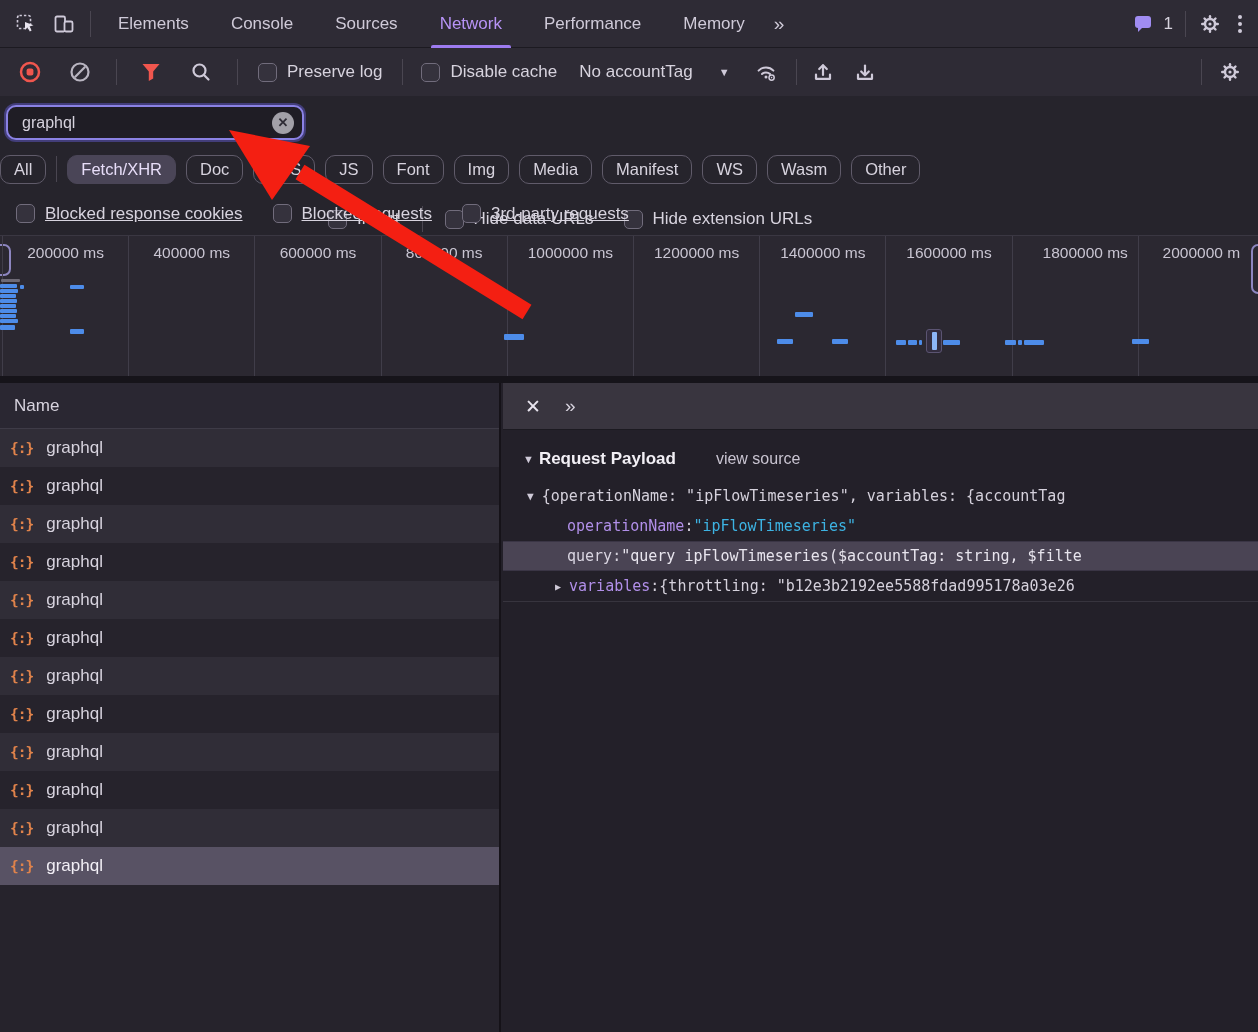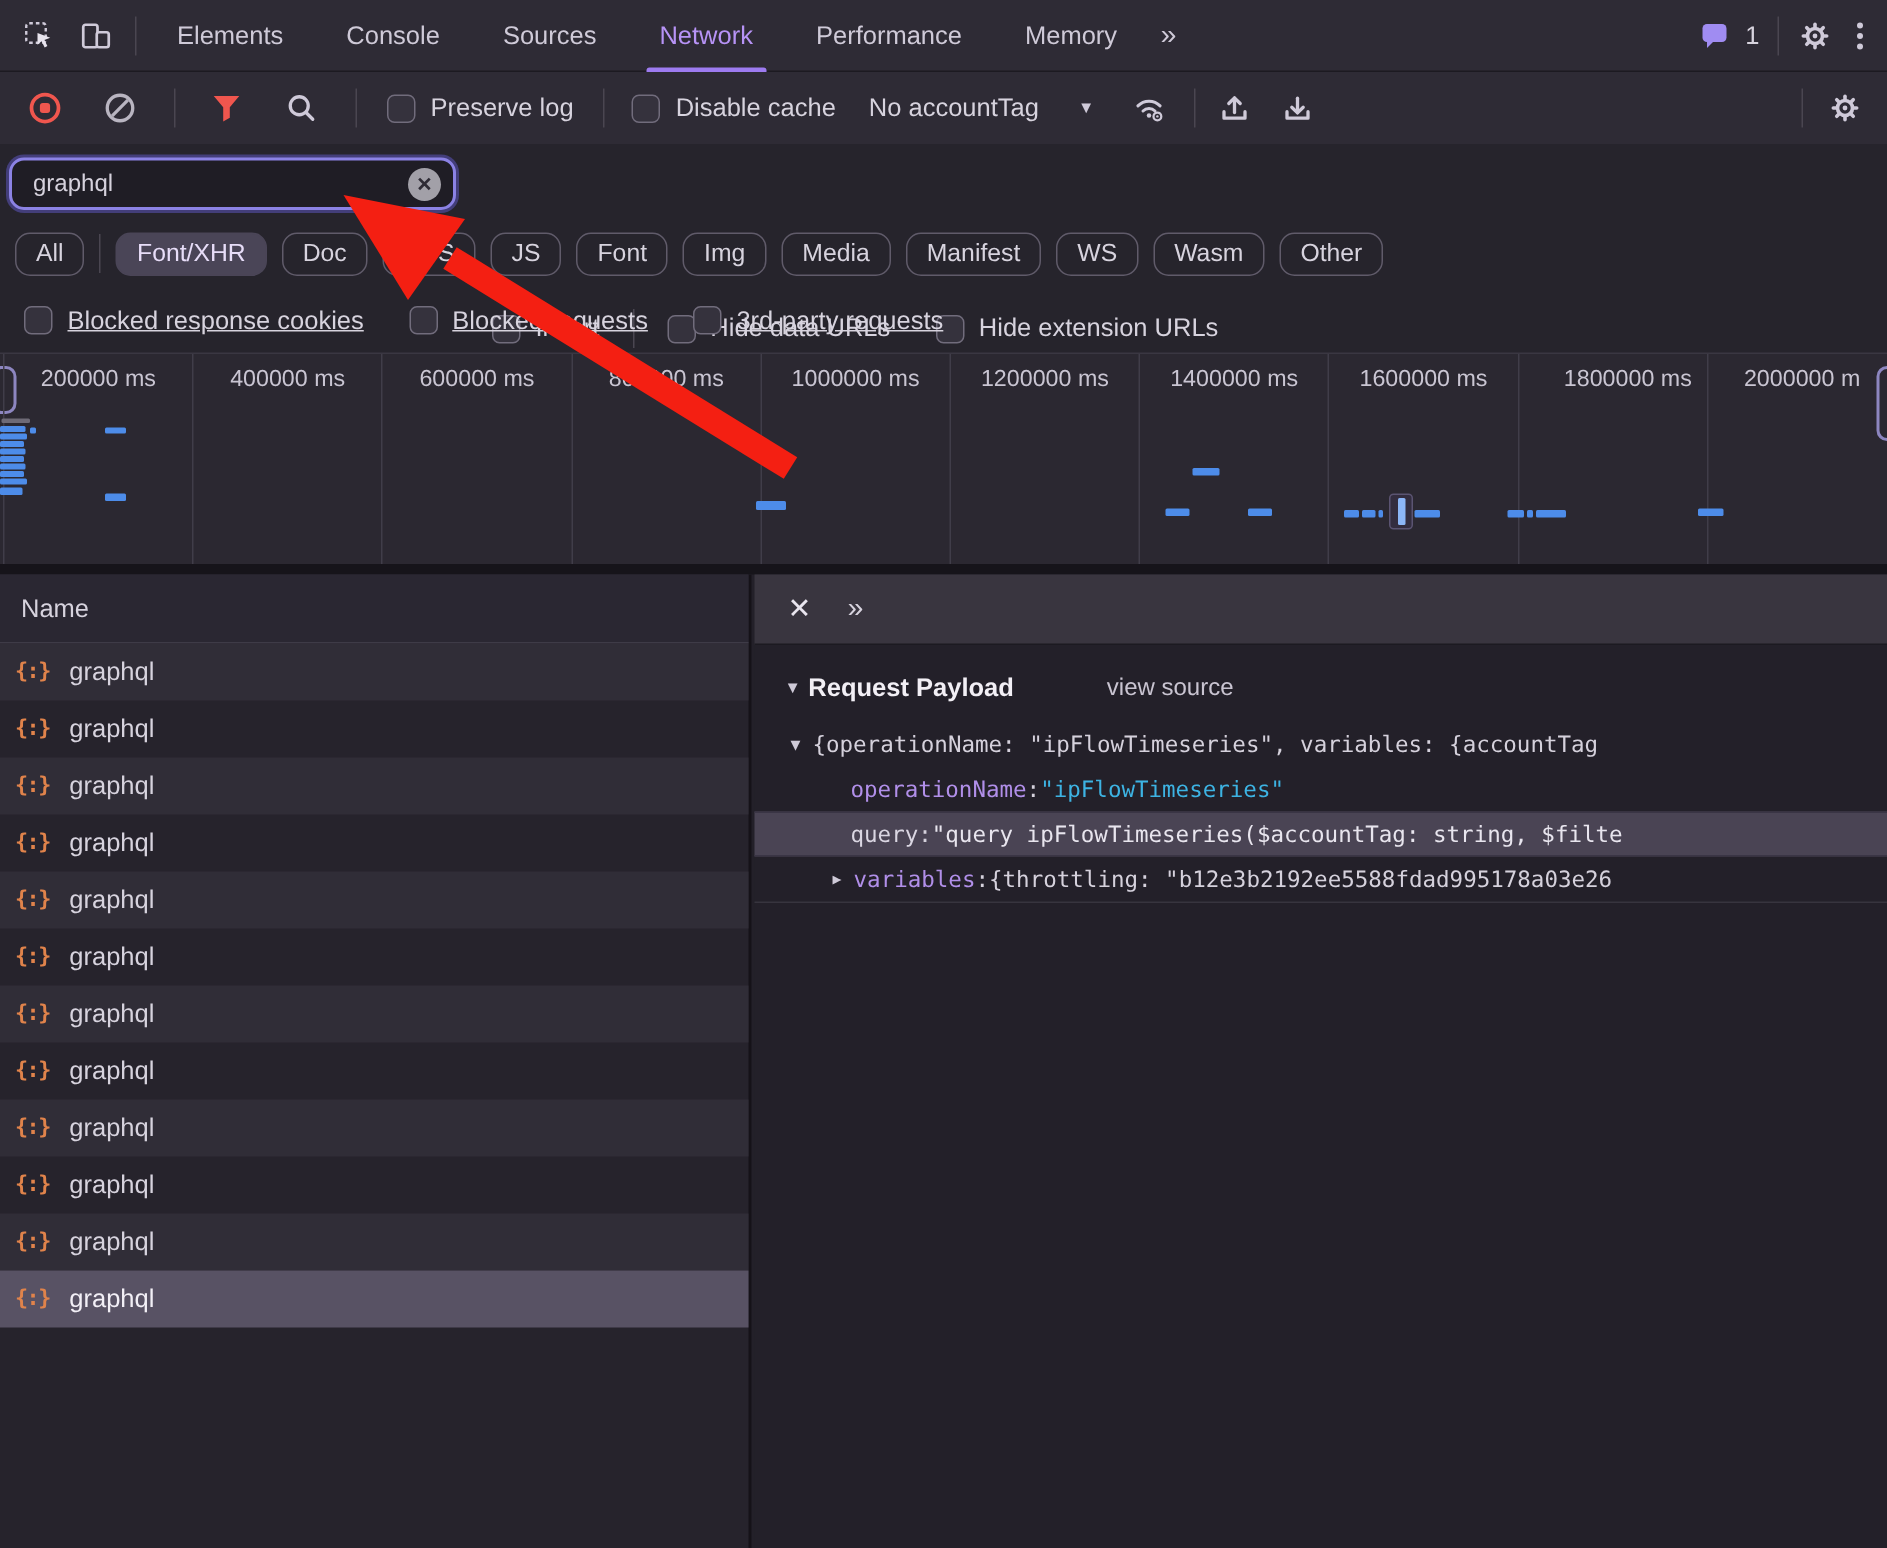--- a/index.html
+++ b/index.html
@@ -30,21 +30,21 @@
   .caret{font-size:11px;color:#cfcad9;margin-left:26px;}
 
   
   .filterarea{left:0;top:96px;width:1258px;height:139px;background:#26242c;}
   .searchbox{position:absolute;left:6px;top:9px;width:298px;height:35px;background:#1f1d25;border:2px solid #8b82e4;
              box-shadow:0 0 0 2px #433e7a;border-radius:10px;display:flex;align-items:center;padding:0 8px 0 12px;box-sizing:border-box;}
   .searchbox input{flex:1;background:transparent;border:none;outline:none;color:#d6d2dd;font-size:16px;font-family:"Liberation Sans",sans-serif;}
   .clearbtn{width:22px;height:22px;border-radius:50%;background:#a2a0a8;color:#2e2b35;font-size:13px;font-weight:bold;
             display:flex;align-items:center;justify-content:center;flex:none;}
   .filter-right{position:absolute;left:328px;top:104px;height:38px;display:flex;align-items:center;}
-  .chipsrow{position:absolute;left:0;top:50px;width:1098px;height:46px;display:flex;align-items:center;padding-left:10px;box-sizing:border-box;gap:10px;}
+  .chipsrow{position:absolute;left:0;top:50px;width:1098px;height:46px;display:flex;align-items:center;padding-left:0;box-sizing:border-box;gap:10px;}
   .chip{border:1.5px solid #605b6a;border-radius:10px;padding:4px 13px;font-size:16.5px;color:#d7d3de;white-space:nowrap;}
   .chip.active{background:#4a4557;border-color:#4a4557;color:#e7ddf8;}
   .extrarow{position:absolute;left:0;top:96px;width:1258px;height:43px;display:flex;align-items:center;padding-left:16px;box-sizing:border-box;}
   .cb-group{display:flex;margin-right:30px;text-decoration:underline;}
   .cb-group .lbl{margin-left:10px;}
 
   
   .timeline{left:0;top:235px;width:1258px;height:141px;background:#2b2831;border-top:1px solid #3a3742;box-sizing:border-box;overflow:hidden;}
   .tl-col{position:absolute;top:0;height:141px;border-left:1px solid #403d49;box-sizing:border-box;}
   .tl-tick{display:block;text-align:center;margin-top:8px;font-size:15.5px;color:#c9c5d2;white-space:nowrap;overflow:hidden;}
@@ -68,21 +68,21 @@
   .dtabbar{height:47px;background:#39353f;display:flex;align-items:center;border-bottom:1px solid #1c1a21;box-sizing:border-box;}
   .dclose{font-size:19px;color:#e9e5ef;padding:0 14px 0 22px;}
   .dtab{position:relative;height:47px;line-height:47px;padding:0 17px;font-size:17px;color:#d7d3de;white-space:nowrap;}
   .dtab.active{color:#bb97f8;}
   .dtab.active::after{content:"";position:absolute;left:11px;right:11px;bottom:0;height:3px;background:#a983f4;border-radius:2px 2px 0 0;}
   .dmore{font-size:19px;color:#d7d3de;letter-spacing:2px;padding:0 10px;}
 
   .sectionhead{display:flex;align-items:center;height:34px;margin-top:12px;padding-left:20px;}
   .tri{font-size:11px;color:#cfcad8;flex:none;}
   .sectiontitle{font-size:17px;font-weight:bold;color:#f2eff5;margin-left:5px;}
-  .viewsource{font-size:16px;color:#c9c4d1;margin-left:62px;}
+  .viewsource{font-size:16px;color:#c9c4d1;margin-left:40px;}
   .tree{margin-top:5px;font-family:"DejaVu Sans Mono",monospace;font-size:15px;color:#d5d1dc;}
   .trow{height:30px;display:flex;align-items:center;white-space:nowrap;overflow:hidden;}
   .trow .tri{margin-right:8px;}
   .t-preview{padding-left:24px;}
   .t-kv{padding-left:64px;}
   .t-hl{background:#4a4454;border-top:1px solid #3a3545;border-bottom:1px solid #3a3545;box-sizing:border-box;}
   .t-vars{padding-left:52px;border-bottom:1px solid #37343e;box-sizing:border-box;height:31px;}
   .k{color:#b18fe9;}
   .k-light{color:#dad6e2;}
   .s{color:#3db3e3;}
@@ -236,21 +236,21 @@
     <span class="lbl" style="margin-left:10px">Invert</span>
     <span class="vsep" style="margin-left:22px"></span>
     <span class="cb" style="margin-left:22px"></span>
     <span class="lbl" style="margin-left:10px">Hide data URLs</span>
     <span class="cb" style="margin-left:30px"></span>
     <span class="lbl" style="margin-left:10px">Hide extension URLs</span>
   </div>
   <div class="chipsrow" id="chips">
       <span class="chip">All</span>
       <span class="vsep"></span>
-      <span class="chip active">Font/XHR</span>
+      <span class="chip active">Fetch/XHR</span>
       <span class="chip">Doc</span>
       <span class="chip">CSS</span>
       <span class="chip">JS</span>
       <span class="chip">Font</span>
       <span class="chip">Img</span>
       <span class="chip">Media</span>
       <span class="chip">Manifest</span>
       <span class="chip">WS</span>
       <span class="chip">Wasm</span>
       <span class="chip">Other</span>

